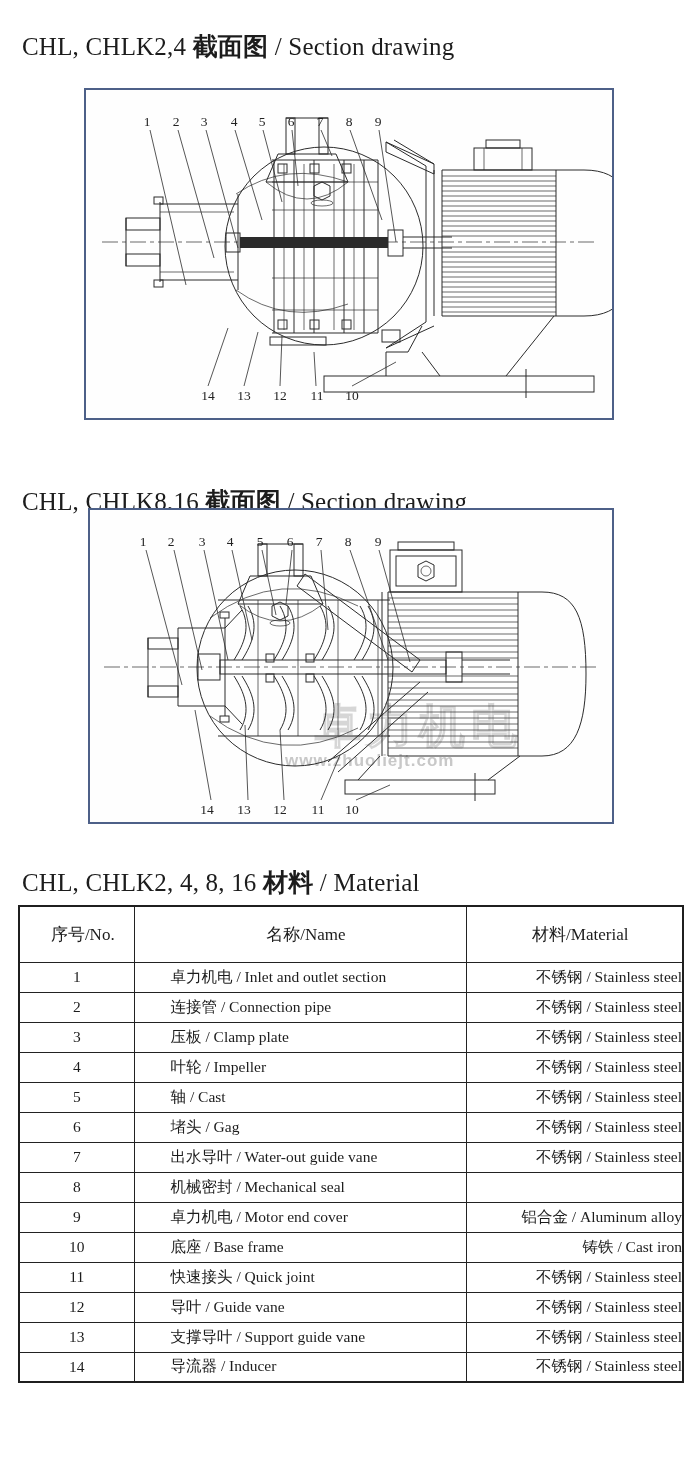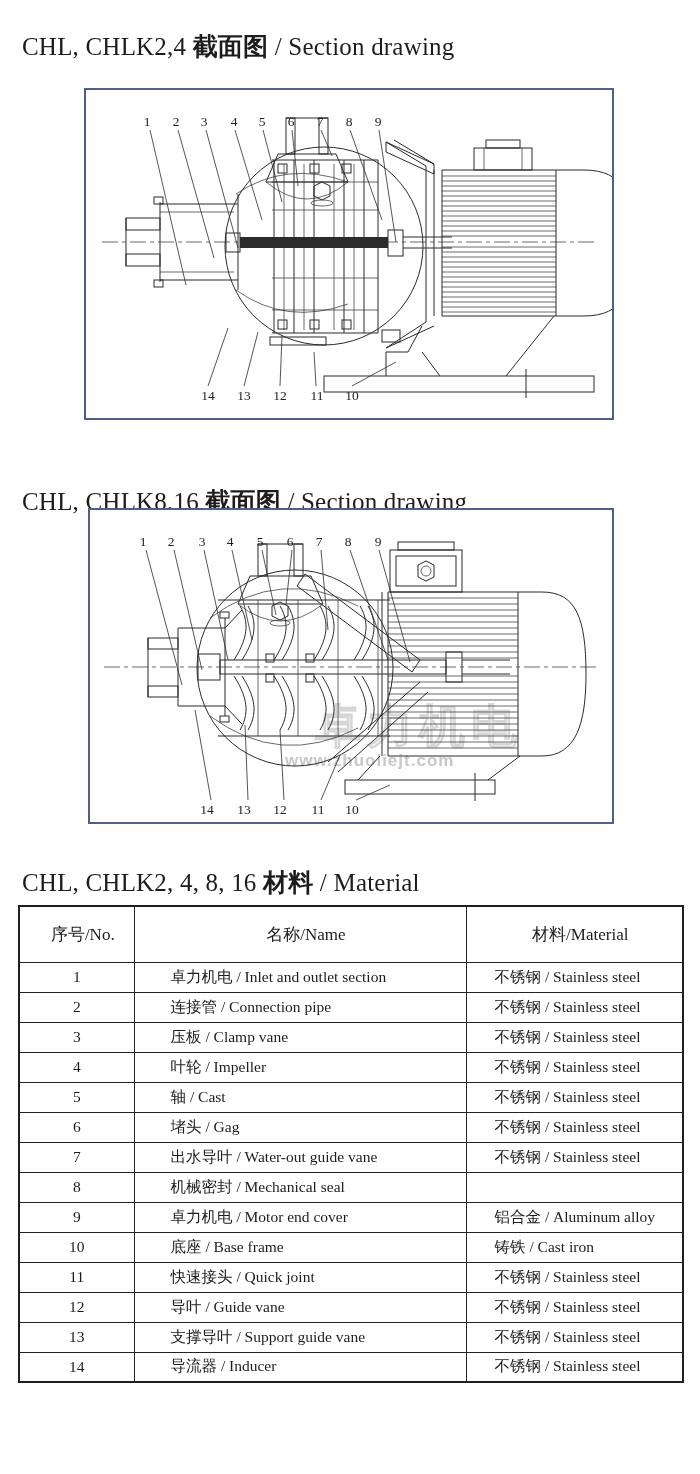--- a/index.html
+++ b/index.html
@@ -29,21 +29,21 @@
     position:absolute; left:18px; top:905px; width:664px;
     border-collapse:collapse; table-layout:fixed;
     font-family:"Liberation Serif","DejaVu Serif",serif;
   }
   table.materials th, table.materials td { border:1px solid #222; }
   table.materials { border:2px solid #1f1f1f; }
   table.materials thead th { height:56px; font-size:17px; font-weight:normal; text-align:center; vertical-align:middle;padding-left:12px; }
   table.materials tbody td { height:30px; font-size:15.5px; vertical-align:middle; }
   td.c-no { text-align:center; }
   td.c-name { text-align:left; padding-left:36px; }
-  td.c-mat { text-align:left; padding-left:28px;margin-top:16px; }
+  td.c-mat { text-align:right; padding-left:28px;margin-top:16px; }
   col.w-no { width:115px; } col.w-name { width:332px; } col.w-mat { width:217px; }
 </style>
 </head>
 <body>
 
 <h2 class="sec-title" id="t1"><span>CHL, CHLK2,4 </span><span class="cn">截面图</span><span> / Section drawing</span></h2>
 
 <div class="draw-box" id="box1">
 <svg width="526" height="328" viewBox="0 0 526 328">
   <defs>
@@ -335,21 +335,21 @@
         <td class="c-name">卓力机电 / Inlet and outlet section</td>
         <td class="c-mat">不锈钢 / Stainless steel</td>
       </tr>
     <tr>
         <td class="c-no">2</td>
         <td class="c-name">连接管 / Connection pipe</td>
         <td class="c-mat">不锈钢 / Stainless steel</td>
       </tr>
     <tr>
         <td class="c-no">3</td>
-        <td class="c-name">压板 / Clamp vane</td>
+        <td class="c-name">压板 / Clamp plate</td>
         <td class="c-mat">不锈钢 / Stainless steel</td>
       </tr>
     <tr>
         <td class="c-no">4</td>
         <td class="c-name">叶轮 / Impeller</td>
         <td class="c-mat">不锈钢 / Stainless steel</td>
       </tr>
     <tr>
         <td class="c-no">5</td>
         <td class="c-name">轴 / Cast</td>

